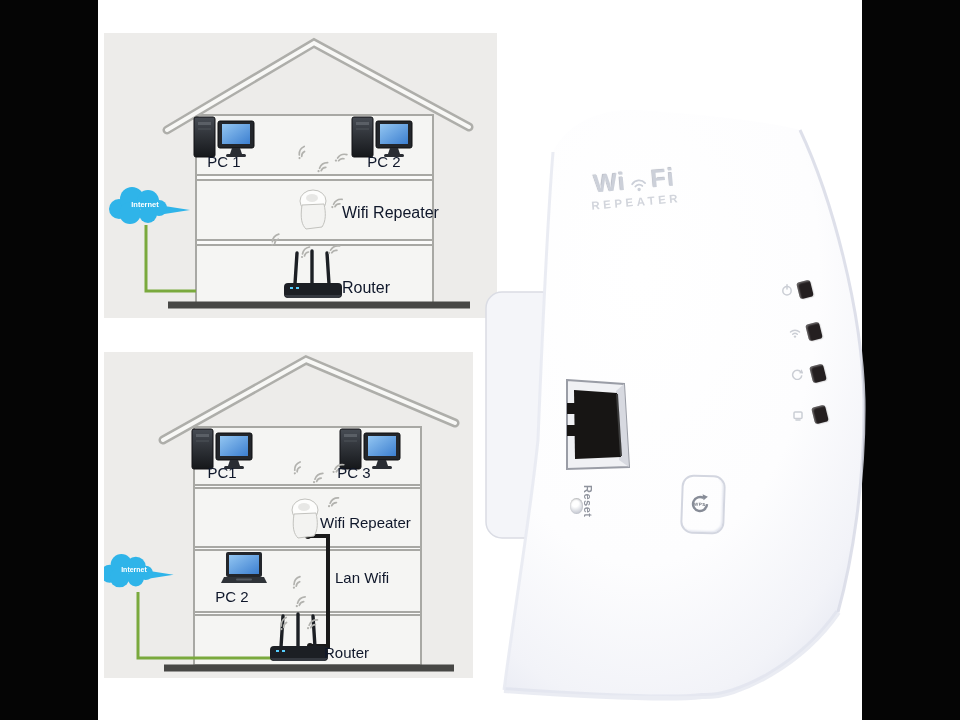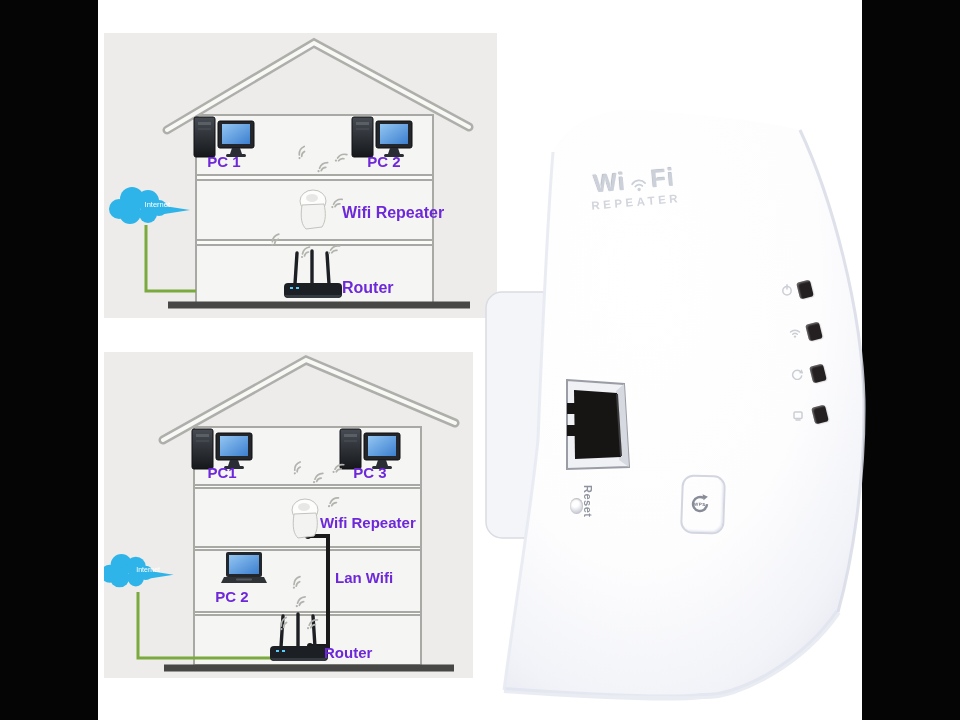--- a/index.html
+++ b/index.html
@@ -10,25 +10,25 @@
   }
   .sidebar{position:absolute;top:0;width:98px;height:720px;background:#050505;}
   .sidebar.left{left:0}
   .sidebar.right{right:0}
 
   .card{position:absolute;background:#edecea;}
   #card1{left:104px;top:33px;width:393px;height:285px;}
   #card2{left:104px;top:352px;width:369px;height:326px;}
   .card svg{position:absolute;left:0;top:0;}
 
-  .lbl{position:absolute;font-weight:bold;color:#6d28d9;white-space:nowrap;line-height:1;}
+  .lbl{position:absolute;font-weight:normal;color:#0f172a;white-space:nowrap;line-height:1;}
   .lbl.pc{font-size:15px;text-align:center;}
   .lbl.big{font-size:16px;}
   .lbl.med{font-size:15px;}
-  .cloud-lbl{position:absolute;font-weight:normal;color:#ffffff;text-align:right;line-height:1;}
+  .cloud-lbl{position:absolute;font-weight:bold;color:#ffffff;text-align:center;line-height:1;}
 
   
   #device{position:absolute;left:470px;top:100px;width:400px;height:612px;}
   #device > svg{position:absolute;left:0;top:0;}
 
   .logo{
     position:absolute;left:112px;top:68px;width:106px;text-align:center;
     transform:rotate(-5deg);color:#ccd0d9;
   }
   .logo .row{display:flex;align-items:flex-end;justify-content:center;gap:3px;}
@@ -219,21 +219,21 @@
       <use href="#sq" transform="translate(232,106) rotate(18)"></use>
       <use href="#sq" transform="translate(226,140) rotate(12)"></use>
       <use href="#sq" transform="translate(186,222) rotate(-8)"></use>
       <use href="#sq" transform="translate(192,240) rotate(5)"></use>
       <use href="#sq" transform="translate(172,264) rotate(-15)"></use>
       <use href="#sq" transform="translate(205,262) rotate(12)"></use>
     </g>
   </svg>
   <span class="cloud-lbl" style="left:4px;top:214px;width:52px;font-size:7px;">Internet</span>
   <span class="lbl pc" style="left:86px;top:113px;width:64px;">PC1</span>
-  <span class="lbl pc" style="left:234px;top:113px;width:64px;">PC 3</span>
+  <span class="lbl pc" style="left:218px;top:113px;width:64px;">PC 3</span>
   <span class="lbl med" style="left:216px;top:163px;">Wifi Repeater</span>
   <span class="lbl med" style="left:231px;top:218px;">Lan Wifi</span>
   <span class="lbl pc" style="left:96px;top:237px;width:64px;">PC 2</span>
   <span class="lbl med" style="left:220px;top:293px;">Router</span>
 </div>
 
 <div id="device">
   <svg width="400" height="612" viewBox="0 0 400 612">
 
     <rect x="16" y="192" width="72" height="246" rx="16" fill="#f4f5f9" stroke="#dadce4" stroke-width="1.5"></rect>

